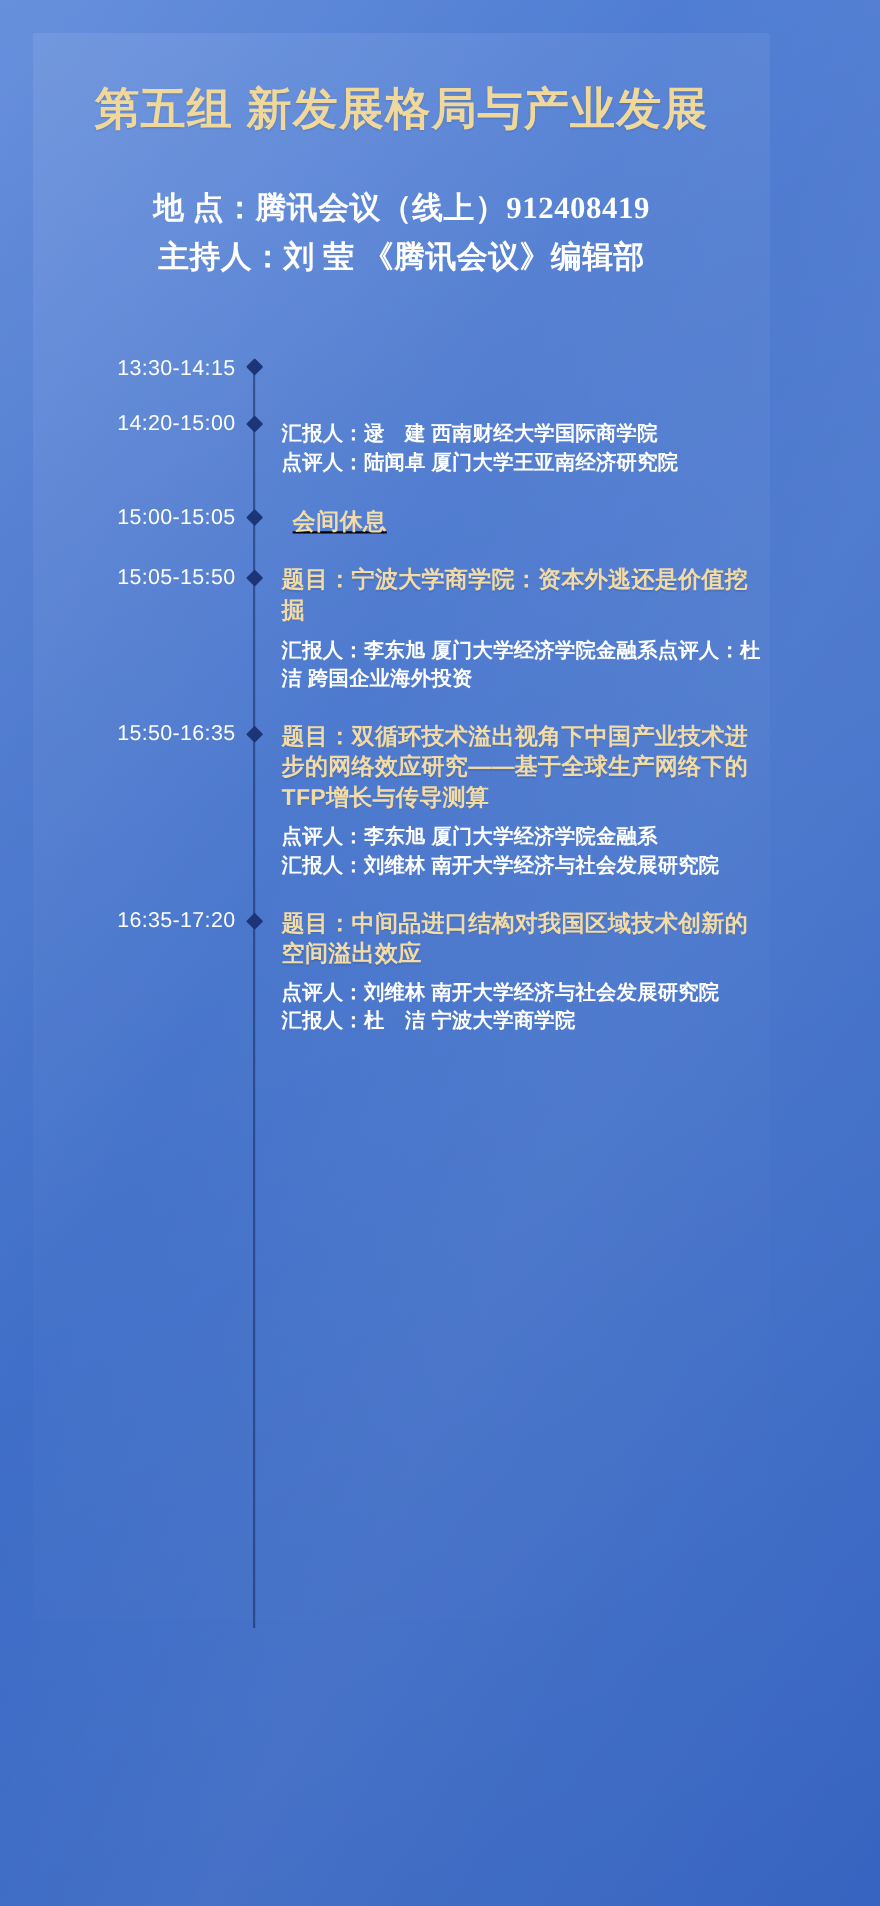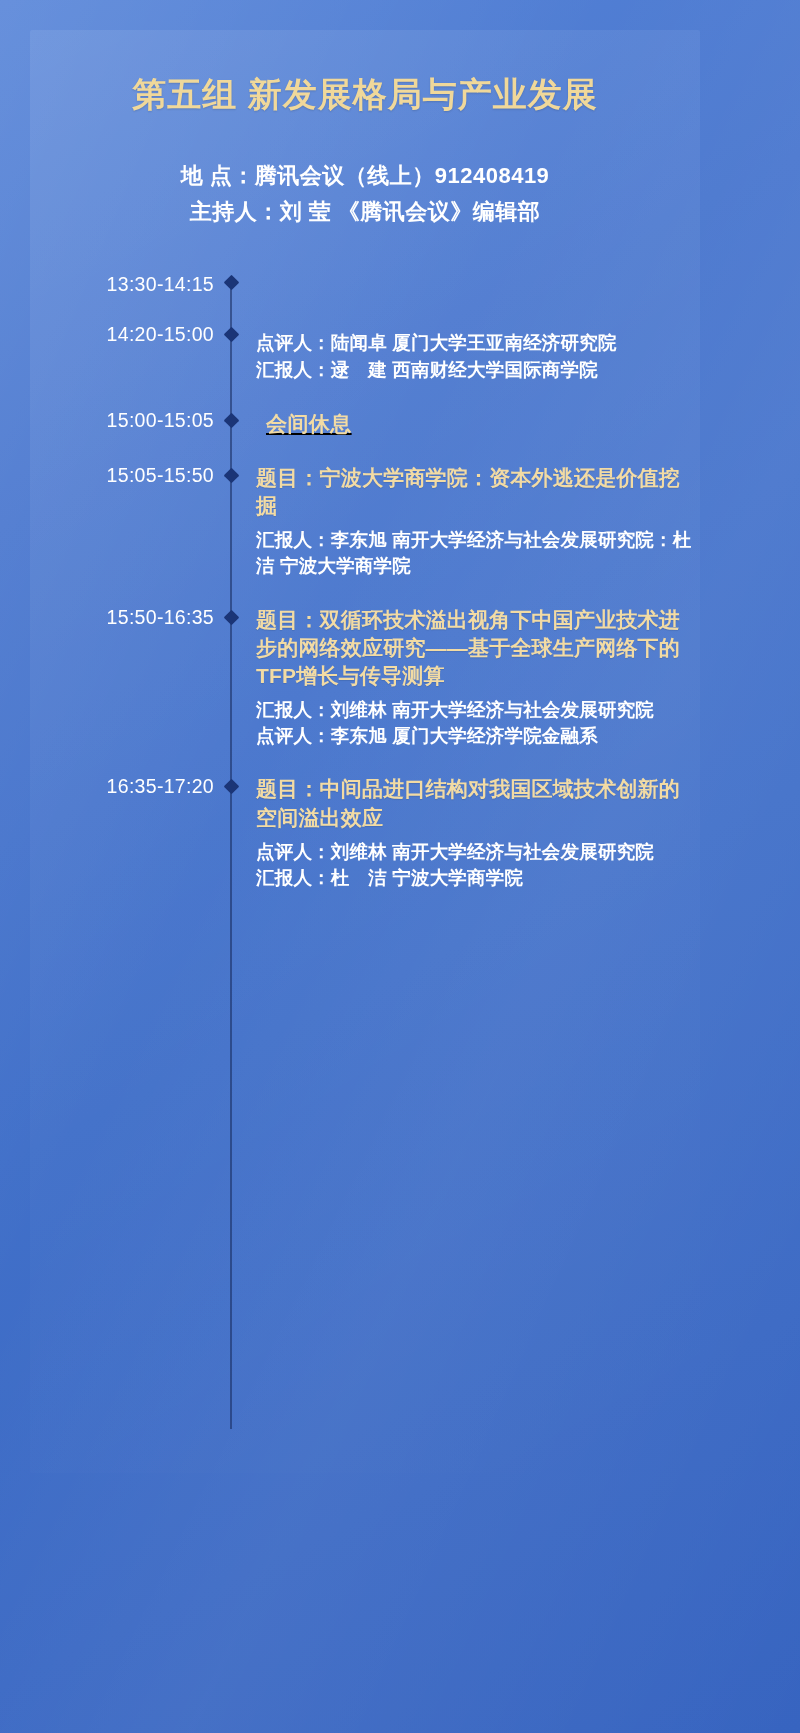--- a/index.html
+++ b/index.html
@@ -23,33 +23,33 @@
   }
   .card {
     position:absolute;
     left:30px; top:30px;
     width:670px; height:1443px;
     background:linear-gradient(150deg,rgba(255,255,255,0.085) 0%,rgba(255,255,255,0.045) 40%,rgba(255,255,255,0.015) 70%,rgba(255,255,255,0.0) 100%);
     border-radius:2px;
   }
   .header { padding:42px 30px 0 30px; text-align:center; }
   .group-title {
-    font-size:34px; font-weight:bold; letter-spacing:1px;
+    font-size:41px; font-weight:bold; letter-spacing:1px;
     color:#f0d89a;
     text-shadow:0 1px 2px rgba(0,0,0,0.14);
     text-align:center;
   }
   .meta { margin-top:40px; }
   .meta-line {
-    font-size:22px; font-weight:bold; color:#ffffff;
-    line-height:1.62; letter-spacing:0.5px;
+    font-size:28px; font-weight:bold; color:#ffffff;
+    line-height:1.62; letter-spacing:0.5px;font-family:Liberation Serif, serif;
   }
   .schedule {
     position:relative;
-    margin-top:42px;
+    margin-top:64px;
     padding-left:22px;
   }
   
   .timeline-rule {
     position:absolute;
     left:200px; top:18px;
     width:2px; height:1140px;
     background:rgba(22,40,90,0.55);
   }
   .row {
@@ -135,56 +135,56 @@
             <span class="diamond"></span>
           </div>
         </div>
         <div class="row">
           <div class="time-col">14:20-15:00</div>
           <div class="marker-col">
             <span class="diamond"></span>
           </div>
           <div class="content-col">
             <div class="people">
+              <div class="person-line">汇报人：逯　建  西南财经大学国际商学院</div>
               <div class="person-line">点评人：陆闻卓  厦门大学王亚南经济研究院</div>
-              <div class="person-line">汇报人：逯　建  西南财经大学国际商学院</div>
             </div>
           </div>
         </div>
         <div class="row break">
           <div class="time-col">15:00-15:05</div>
           <div class="marker-col">
             <span class="diamond"></span>
           </div>
           <div class="content-col">
             <div class="break-label">会间休息</div>
           </div>
         </div>
         <div class="row">
           <div class="time-col">15:05-15:50</div>
           <div class="marker-col">
             <span class="diamond"></span>
           </div>
           <div class="content-col">
             <div class="session-title">题目：宁波大学商学院：资本外逃还是价值挖掘</div>
             <div class="people">
-              <div class="person-line">汇报人：李东旭  南开大学经济与社会发展研究院：杜　洁  宁波大学商学院</div>
+              <div class="person-line">汇报人：李东旭  厦门大学经济学院金融系点评人：杜　洁  跨国企业海外投资</div>
             </div>
           </div>
         </div>
         <div class="row">
           <div class="time-col">15:50-16:35</div>
           <div class="marker-col">
             <span class="diamond"></span>
           </div>
           <div class="content-col">
             <div class="session-title">题目：双循环技术溢出视角下中国产业技术进步的网络效应研究——基于全球生产网络下的TFP增长与传导测算</div>
             <div class="people">
+              <div class="person-line">点评人：李东旭  厦门大学经济学院金融系</div>
               <div class="person-line">汇报人：刘维林  南开大学经济与社会发展研究院</div>
-              <div class="person-line">点评人：李东旭  厦门大学经济学院金融系</div>
             </div>
           </div>
         </div>
         <div class="row">
           <div class="time-col">16:35-17:20</div>
           <div class="marker-col">
             <span class="diamond"></span>
           </div>
           <div class="content-col">
             <div class="session-title">题目：中间品进口结构对我国区域技术创新的空间溢出效应</div>

